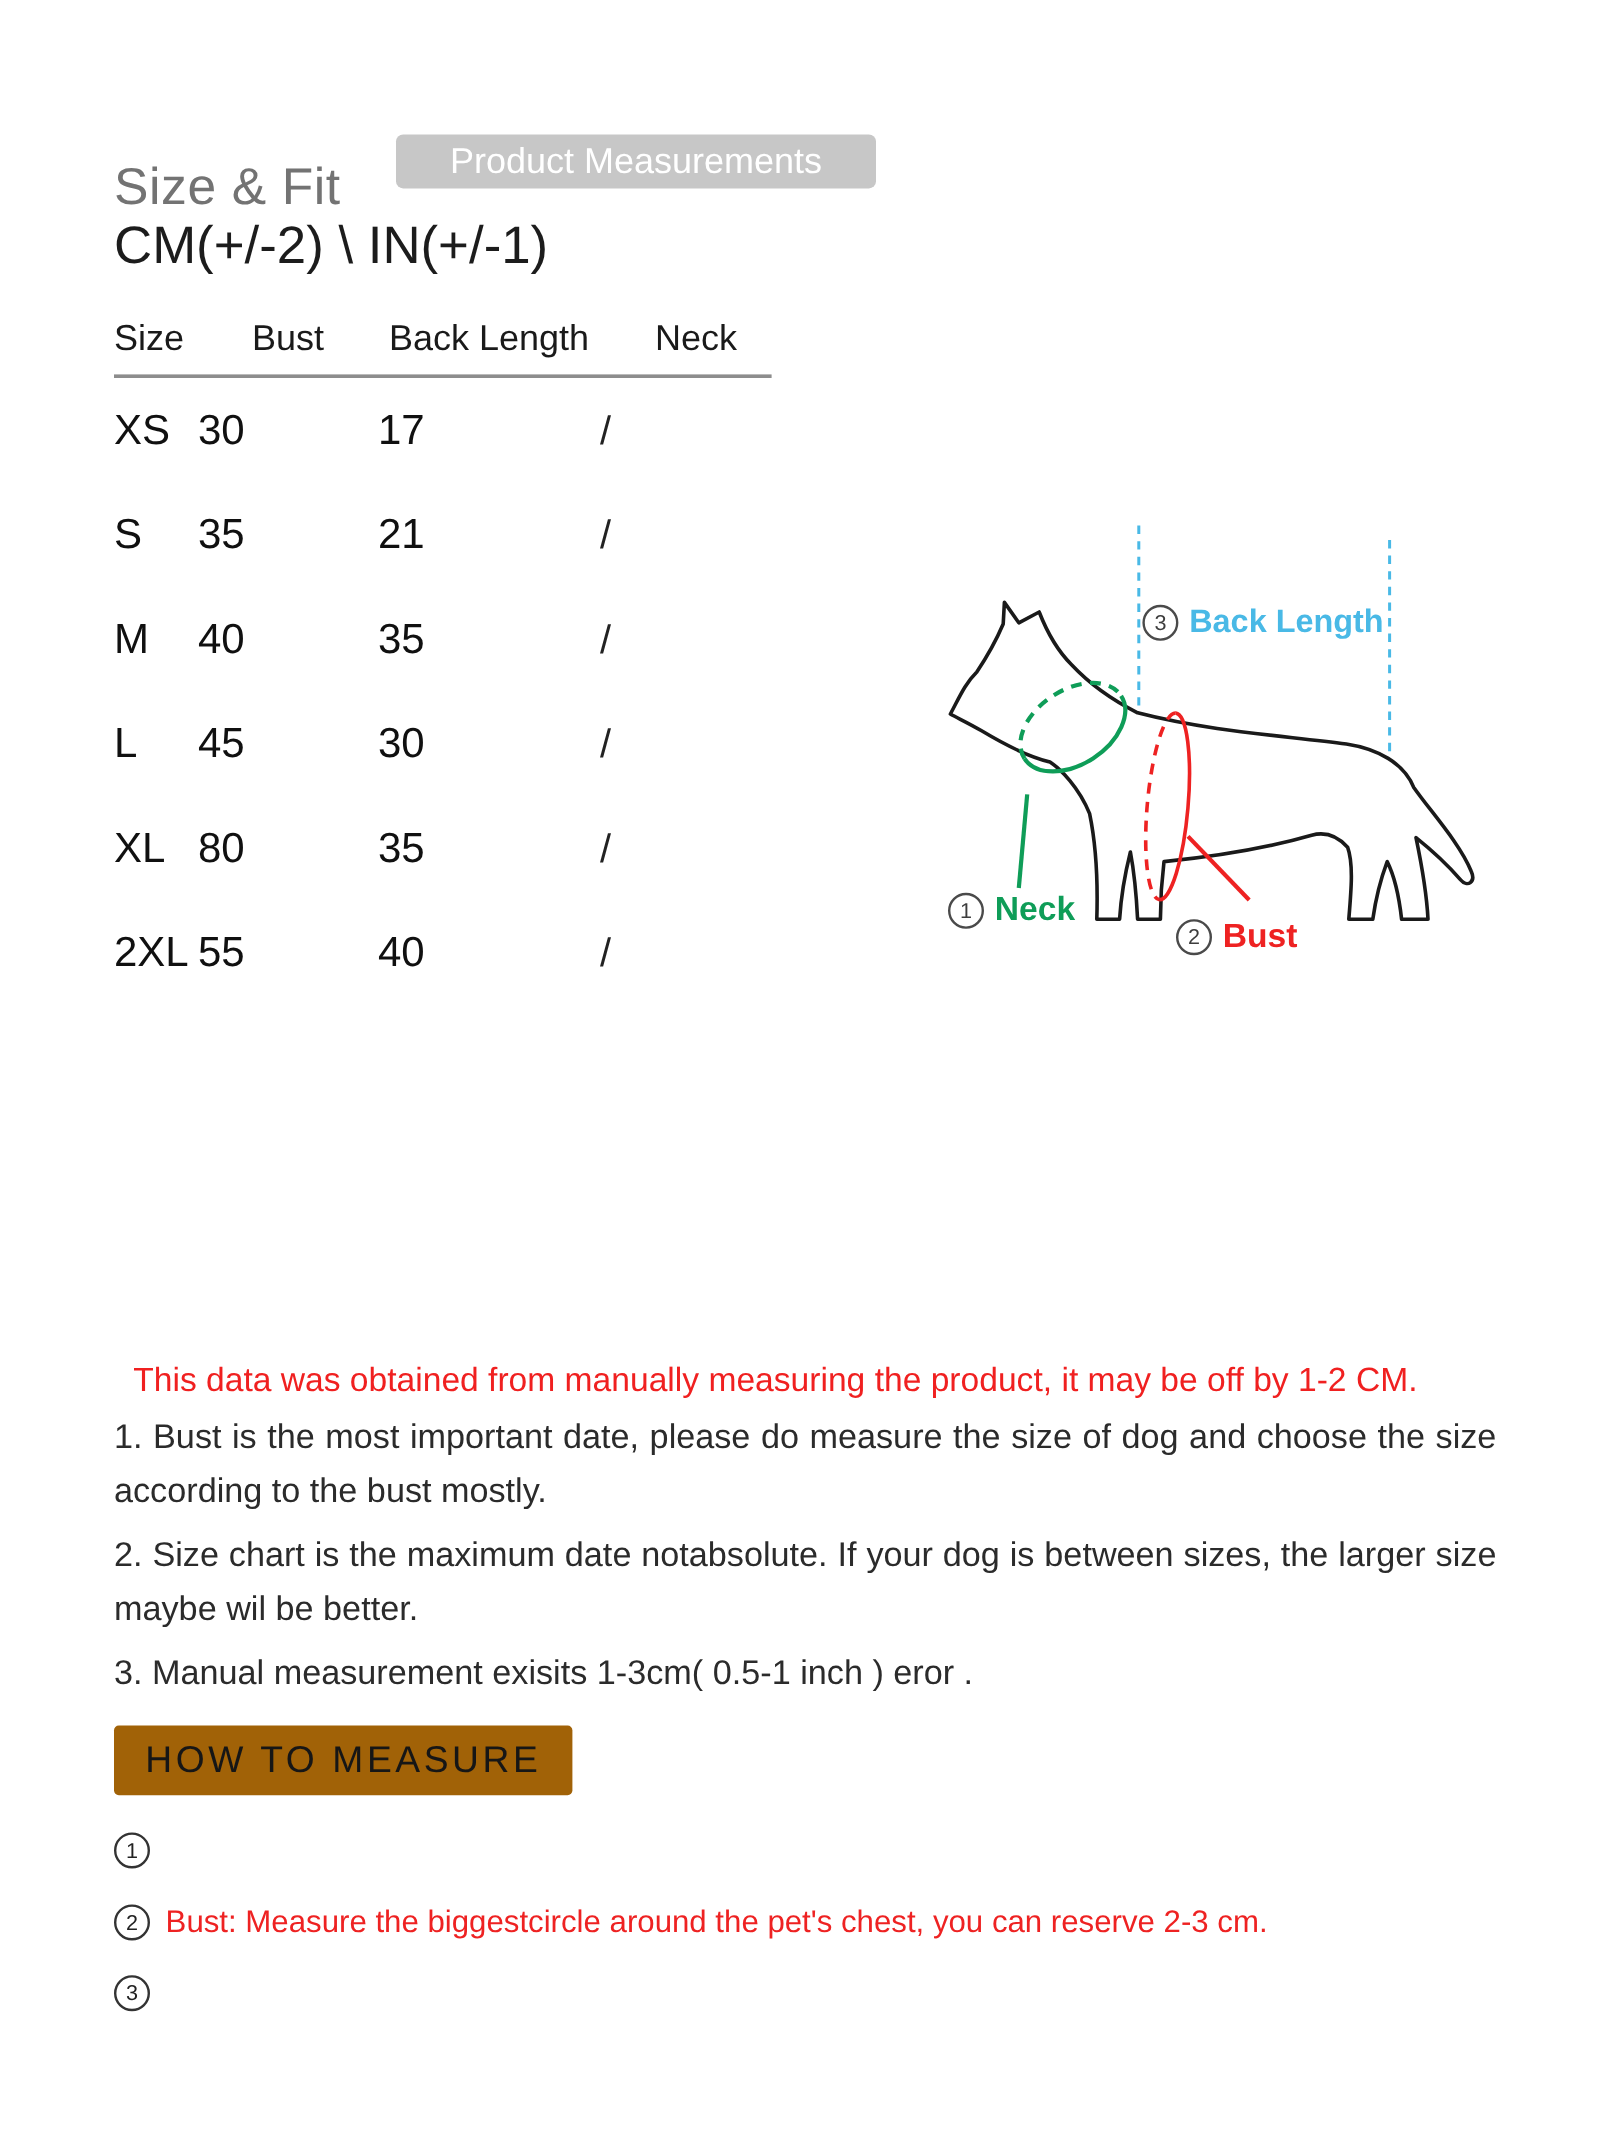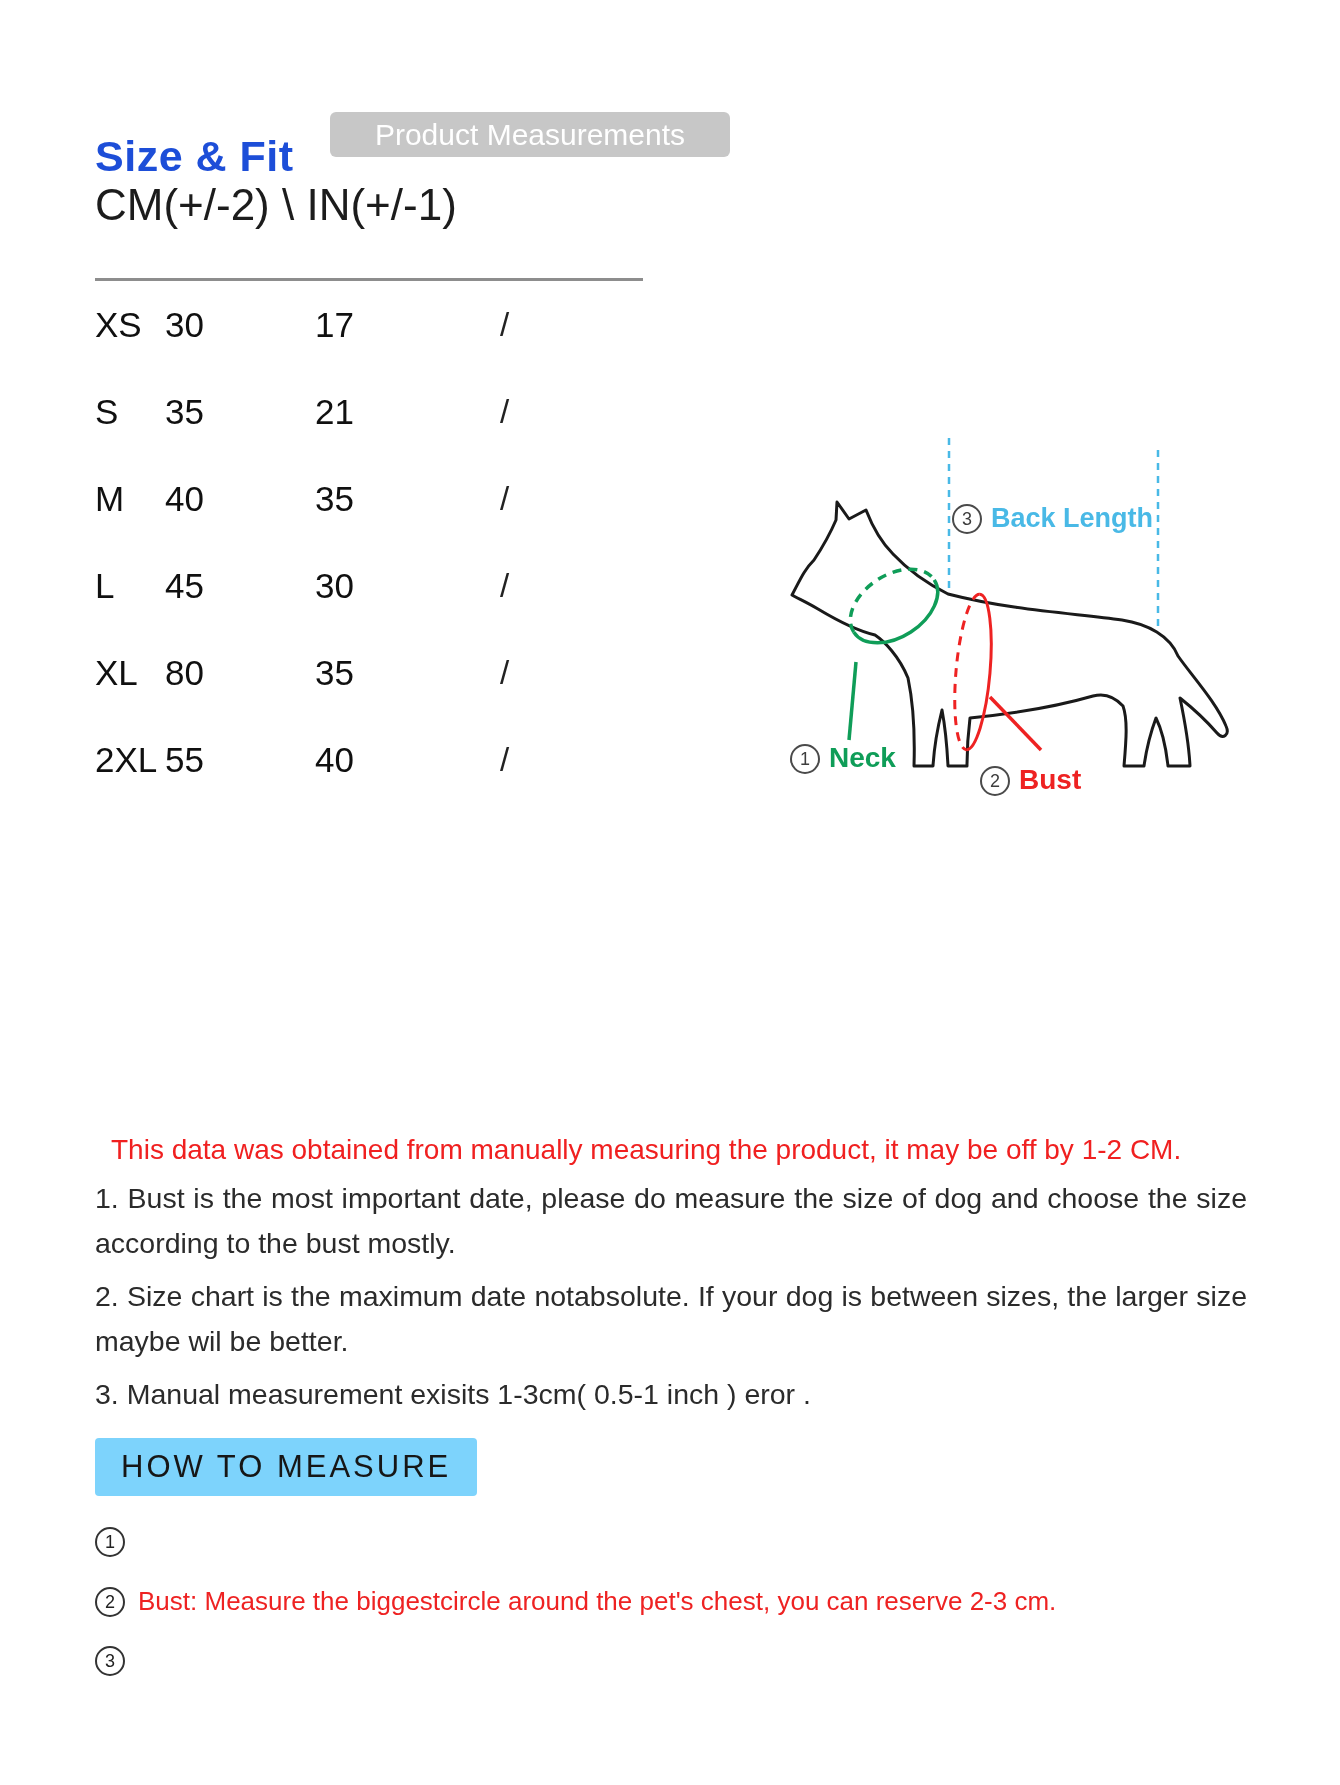--- a/index.html
+++ b/index.html
@@ -1,20 +1,20 @@
 <!DOCTYPE html>
 <html><head>
 <meta charset="utf-8">
 <style>
   html,body{margin:0;padding:0;background:#fff;}
   .page{position:relative;width:1340px;height:1785px;background:#ffffff;
         font-family:"Liberation Sans",sans-serif;overflow:hidden;color:#111;}
 
   
-  .title{position:absolute;left:95px;top:103px;font-size:43px;font-weight:bold;color:#1d4ed8;letter-spacing:.5px;}
+  .title{position:absolute;left:95px;top:103px;font-size:43px;font-weight:normal;color:#737373;letter-spacing:.5px;}
   .pm-badge{position:absolute;left:330px;top:112px;width:400px;height:45px;background:#c7c7c7;
             border-radius:6px;color:#fff;font-size:30px;line-height:45px;text-align:center;}
   .tolerance{position:absolute;left:95px;top:180px;font-size:44px;color:#1c1c1c;}
 
   
   .size-table{position:absolute;left:95px;top:266px;width:565px;}
   .thead,.trow{display:grid;grid-template-columns:70px 150px 185px 160px;}
   .thead{font-size:30px;color:#1a1a1a;align-items:end;}
   .thead span{text-align:center;}
   .thead .h0{text-align:left;}
@@ -34,40 +34,46 @@
   .lab-neck{left:110px;top:332px;color:#0f9d58;font-size:28px;}
   .lab-bust{left:300px;top:354px;color:#ee2222;font-size:28px;}
 
   
   .warning{position:absolute;left:95px;top:1118px;width:1160px;font-size:28px;color:#f02020;margin:16px;}
   .notes{position:absolute;left:95px;top:1176px;width:1152px;font-size:28.5px;color:#2b2b2b;
          text-align:justify;line-height:1.58;}
   .notes p{margin:0 0 8px 0;}
 
   
-  .htm-badge{position:absolute;left:95px;top:1438px;background:#7dd3fc;color:#161616;font-size:31px;
+  .htm-badge{position:absolute;left:95px;top:1438px;background:#a16207;color:#161616;font-size:31px;
              padding:11px 26px;letter-spacing:3px;border-radius:4px;}
   .steps{position:absolute;left:95px;top:1527px;display:flex;flex-direction:column;gap:29px;font-size:26px;}
   .step{display:flex;align-items:center;gap:13px;}
   .step .circ{flex:0 0 auto;width:26px;height:26px;border:2px solid #333;border-radius:50%;color:#222;
               font-size:18px;line-height:26px;text-align:center;background:#fff;}
   .s-green{color:#0f9d58;}
   .s-red{color:#ee2222;}
   .s-blue{color:#49b9e6;}
 </style>
 </head>
 <body>
 
 <div class="page">
 
   <h1 class="title">Size &amp; Fit</h1>
   <div class="pm-badge">Product Measurements</div>
   <div class="tolerance">CM(+/-2) \ IN(+/-1)</div>
 
   <div class="size-table">
+    <div class="thead">
+      <span class="h0">Size</span>
+      <span>Bust</span>
+      <span>Back Length</span>
+      <span>Neck</span>
+    </div>
     <div class="head-rule"></div>
     <div class="tbody" id="table-body">
         <div class="trow">
           <span class="cell c0">XS</span>
           <span class="cell c1">30</span>
           <span class="cell c2">17</span>
           <span class="cell c3">/</span>
         </div>
         <div class="trow">
           <span class="cell c0">S</span>

